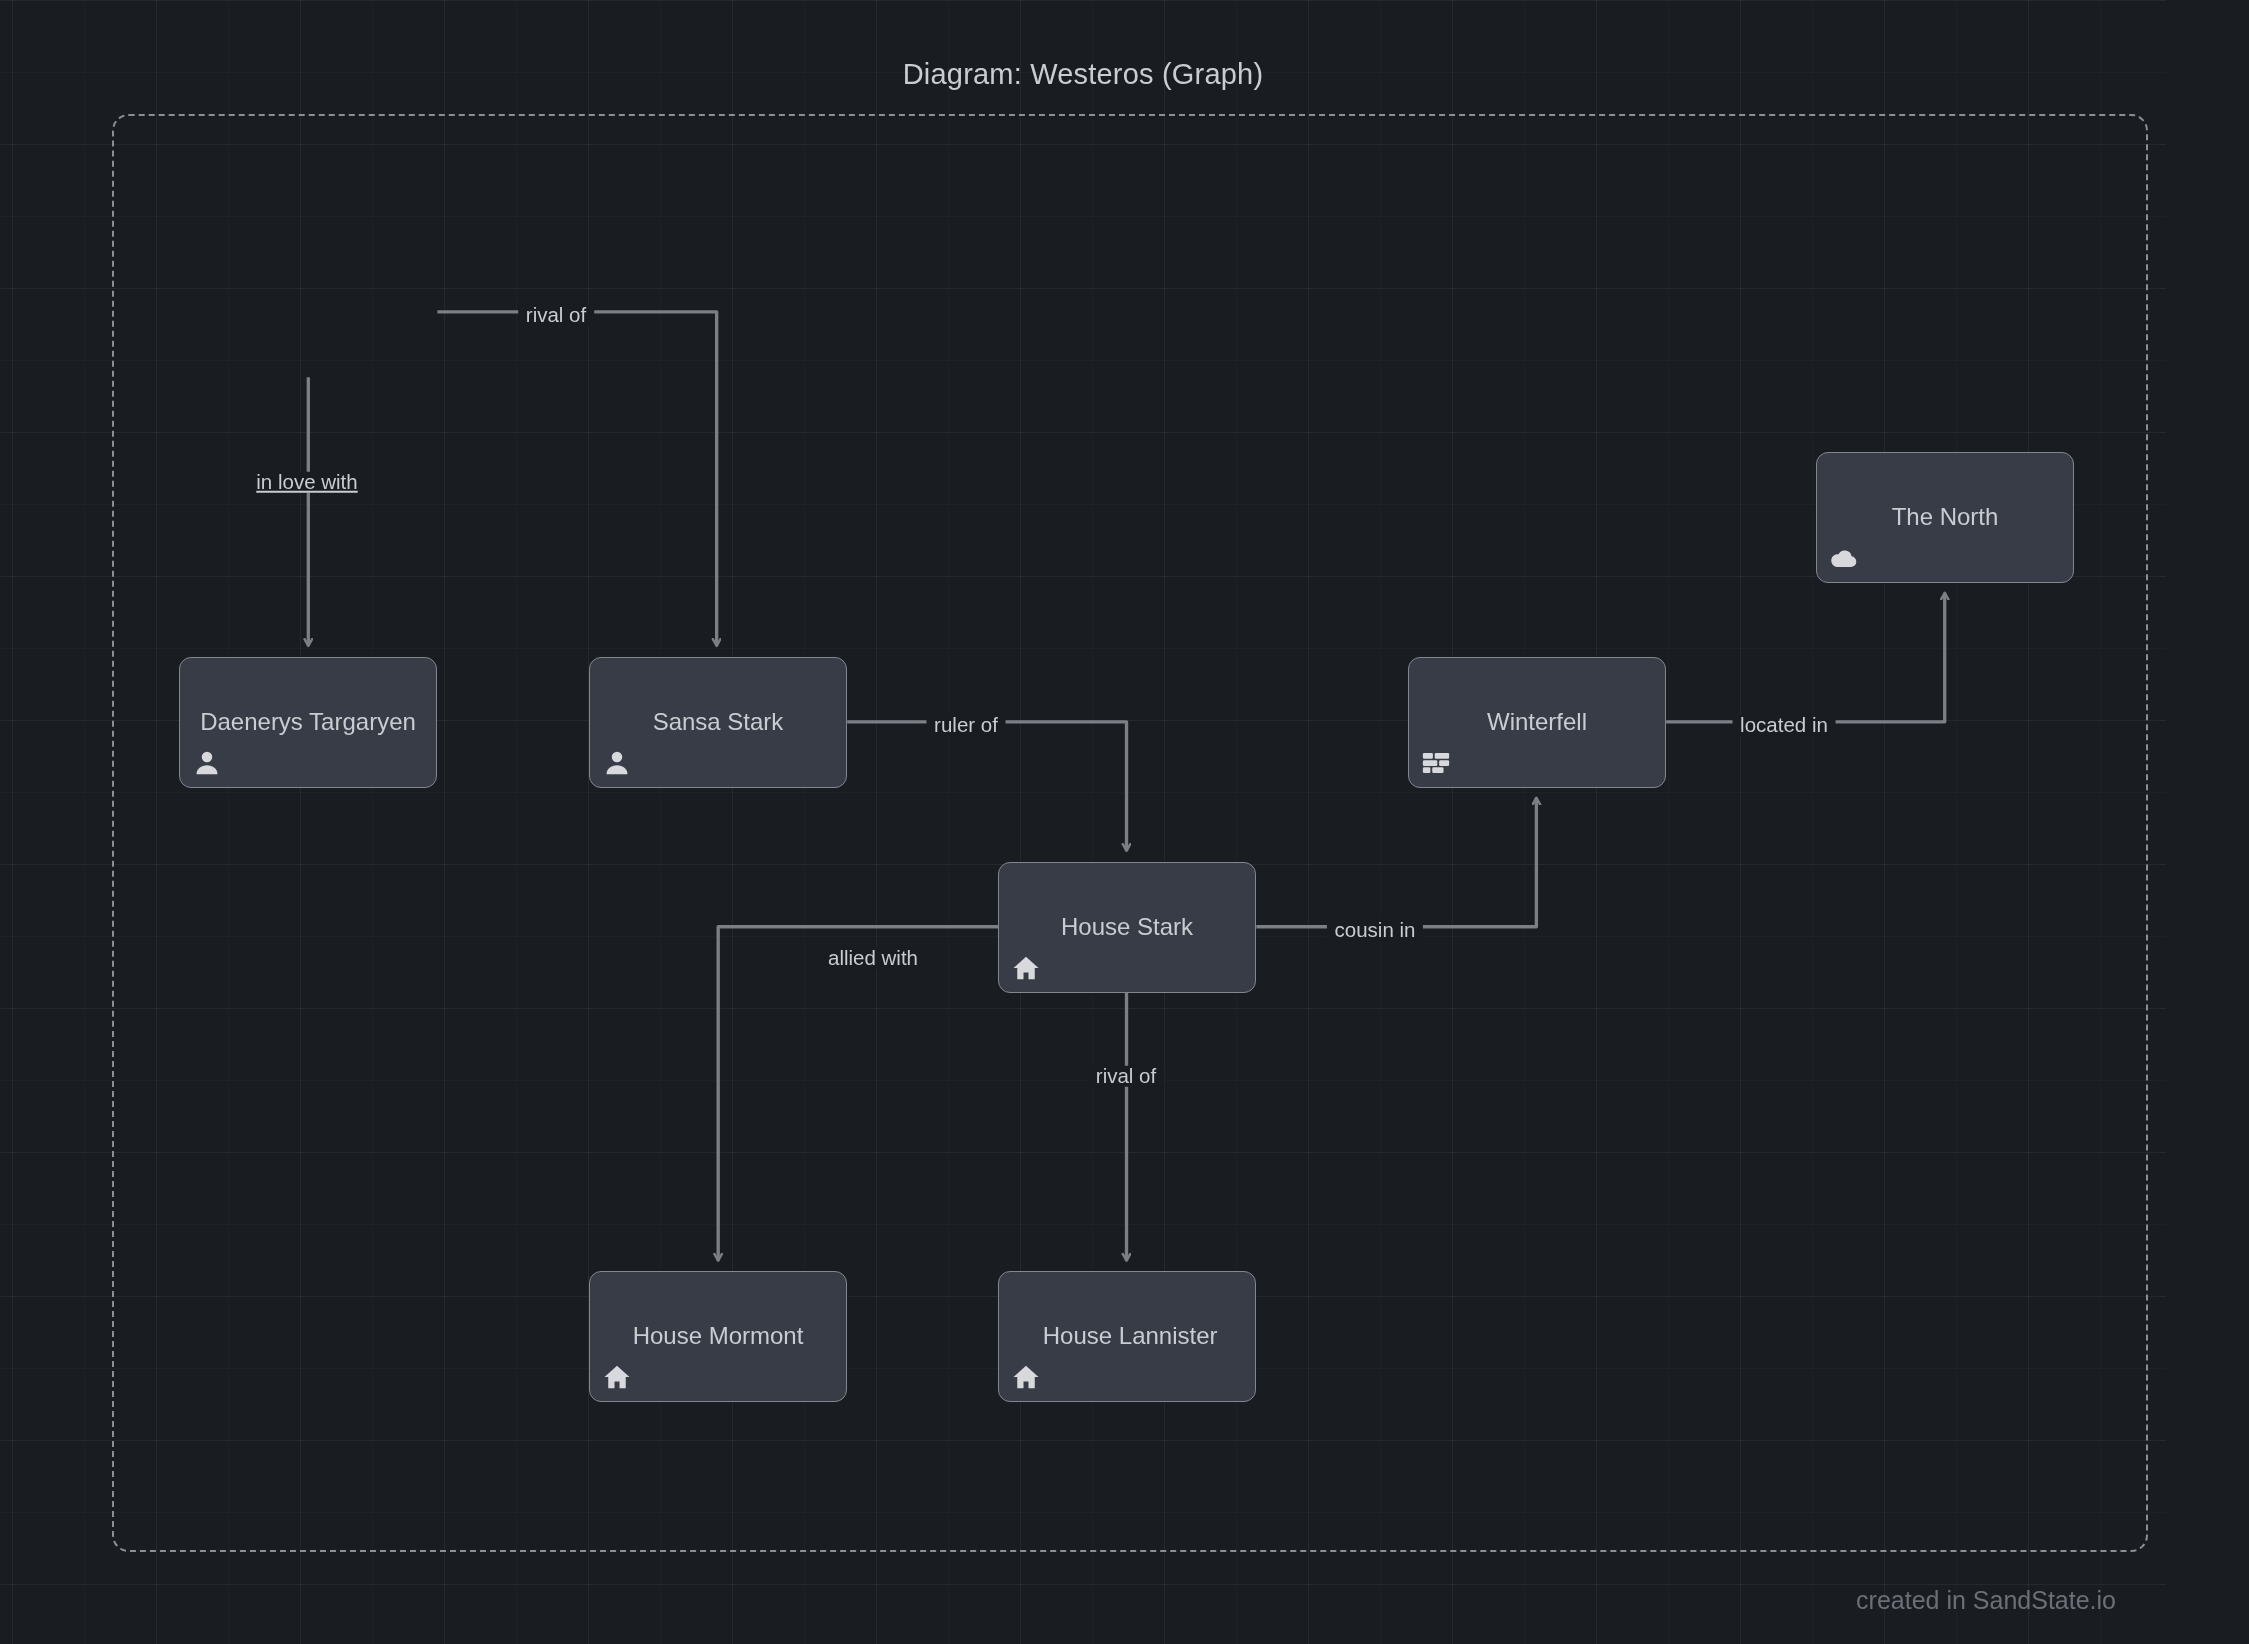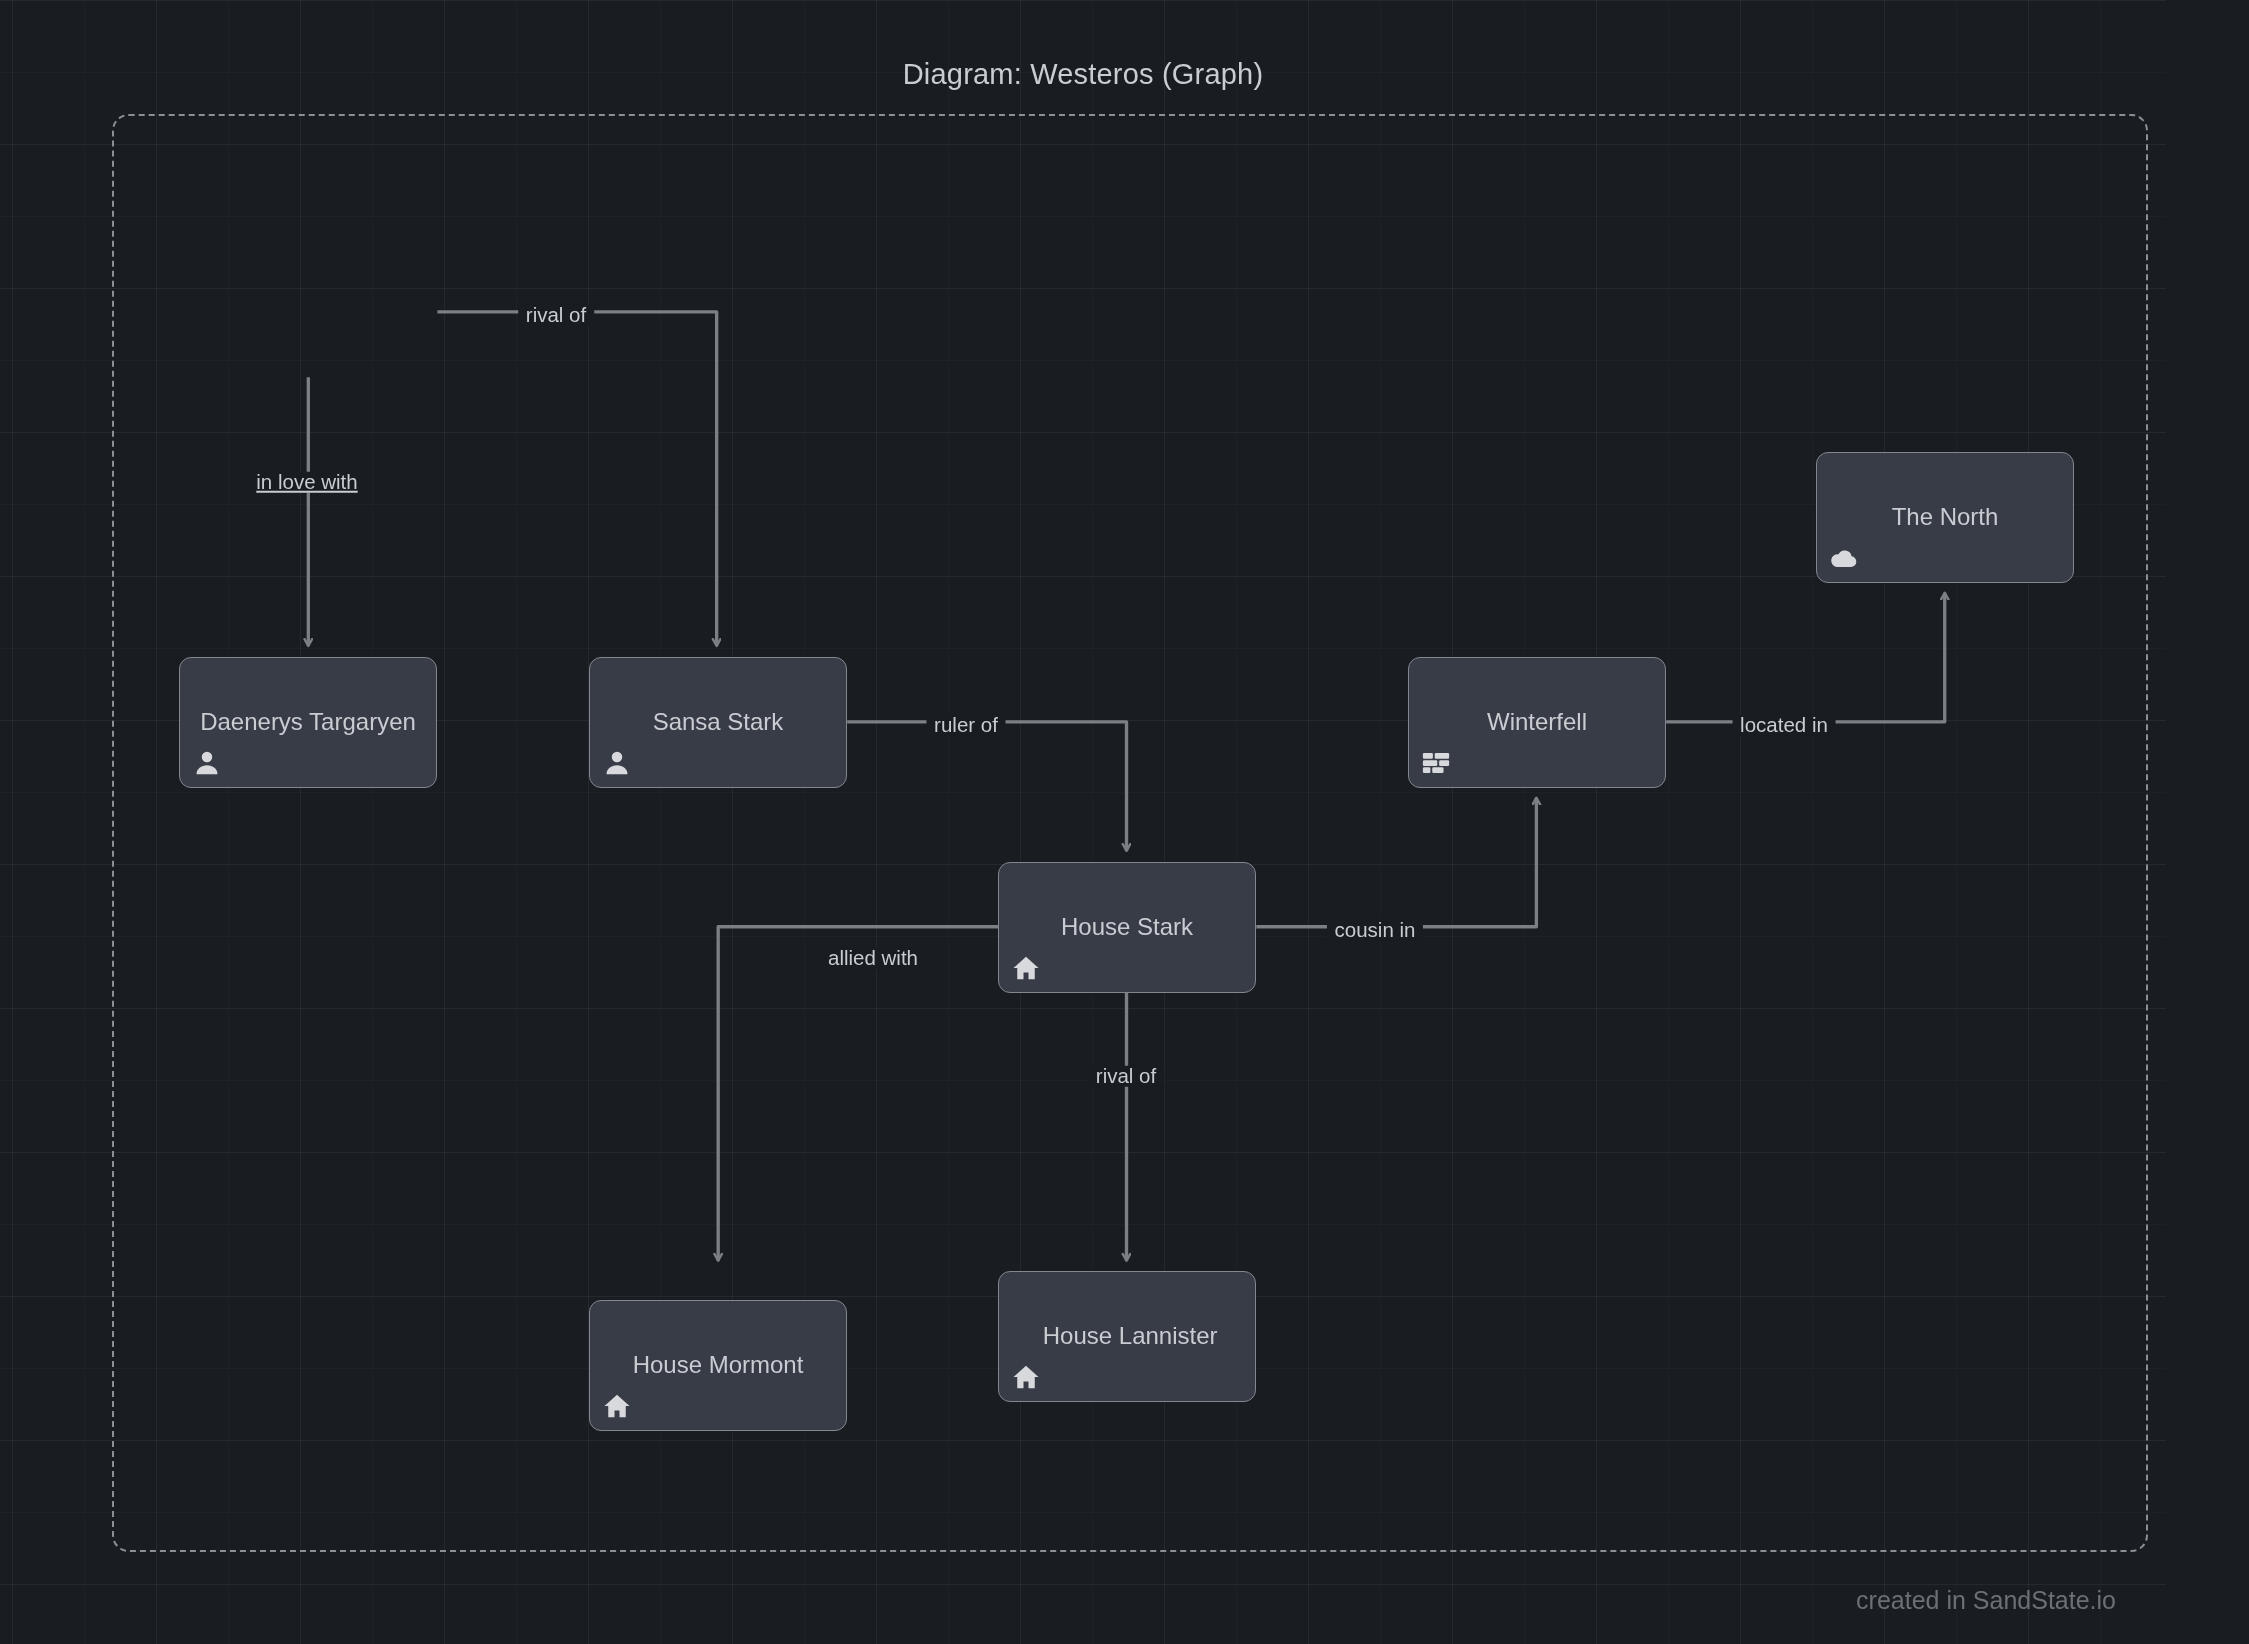--- a/index.html
+++ b/index.html
@@ -168,21 +168,21 @@
 
   <div class="node" style="left:998px;top:862px;width:258px;height:131px;">
     <span class="label">House Stark</span>
     <span class="nicon">
       <svg viewBox="0 0 24 24">
           <path d="M12 3 L22 12 L19 12 L19 21 L14 21 L14 15.5 L10 15.5 L10 21 L5 21 L5 12 L2 12 Z"></path>
         </svg>
     </span>
   </div>
 
-  <div class="node" style="left:589px;top:1271px;width:258px;height:131px;margin-top:29px;">
+  <div class="node" style="left:589px;top:1271px;width:258px;height:131px;">
     <span class="label">House Mormont</span>
     <span class="nicon">
       <svg viewBox="0 0 24 24">
           <path d="M12 3 L22 12 L19 12 L19 21 L14 21 L14 15.5 L10 15.5 L10 21 L5 21 L5 12 L2 12 Z"></path>
         </svg>
     </span>
   </div>
 
   <div class="node" style="left:998px;top:1271px;width:258px;height:131px;padding-left:20px;">
     <span class="label">House Lannister</span>

